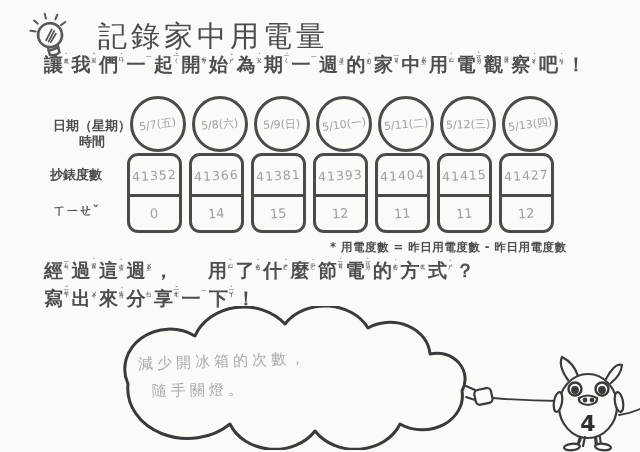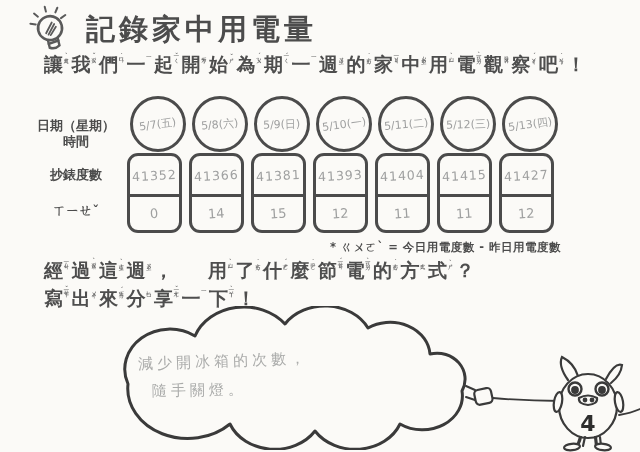--- a/index.html
+++ b/index.html
@@ -3,33 +3,33 @@
 <meta charset="utf-8">
 <style>
   html,body{margin:0;padding:0;}
   .page{
     position:relative;width:640px;height:452px;background:#fbfaf7;
     overflow:hidden;font-family:"DejaVu Sans","Liberation Sans",sans-serif;
   }
   
   .title-row{position:absolute;left:24px;top:5px;display:flex;align-items:center;gap:8px;}
   .bulb{width:54px;height:50px;}
-  .page-title{margin:0;font-size:29px;font-weight:bold;color:#4c4c4c;letter-spacing:4px;}
+  .page-title{margin:12px;font-size:29px;font-weight:normal;color:#4c4c4c;letter-spacing:4px;}
   
   .zy-line{position:absolute;white-space:nowrap;}
   .zu{display:inline-flex;align-items:flex-start;}
   .zc{font-size:19px;font-weight:bold;color:#4e4e4e;line-height:1.25;}
   .zr{writing-mode:vertical-rl;text-orientation:upright;font-size:6.5px;font-weight:bold;
       color:#6c6c6c;line-height:1;letter-spacing:-1px;margin:1px 2px 0 0;min-width:6px;}
   #subtitle{left:44px;top:53px;}
   #q-line1{left:44px;top:259px;}
   #q-line2{left:44px;top:287px;}
   
   .lbl{position:absolute;color:#4c4c4c;font-weight:bold;font-size:13px;text-align:center;line-height:1.25;}
-  .lbl-date{left:28px;top:118px;width:96px;text-align:center;}
+  .lbl-date{left:44px;top:118px;width:96px;text-align:center;}
   .lbl-meter{left:38px;top:167px;width:76px;}
   .lbl-usage{left:38px;top:203px;width:76px;}
   .date-row{position:absolute;left:130px;top:96px;display:flex;gap:6px;}
   .date-circle{
     box-sizing:border-box;width:56px;height:56px;border:3px solid #4b4b4b;border-radius:50%;
     display:flex;align-items:center;justify-content:center;background:#fbfaf7;
   }
   .cells-row{position:absolute;left:127px;top:153px;display:flex;gap:7px;}
   .cell-col{
     box-sizing:border-box;width:55px;height:80px;border:3px solid #4b4b4b;border-radius:11px;
@@ -216,21 +216,21 @@
       <div class="cell-col">
         <div class="cell-top">
           <span class="hw meter-hw">41427</span>
         </div>
         <div class="cell-bottom">
           <span class="hw usage-hw">12</span>
         </div>
       </div>
     </div>
 
-  <div class="note">* ㄍㄨㄛˋ = 今日用電度數 - 昨日用電度數</div>
+  <div class="note">* 用電度數 = 昨日用電度數 - 昨日用電度數</div>
 
   <div class="zy-line" id="q-line1"><span class="zu">
         <span class="zc">經</span>
         <span class="zr">ㄐㄧㄥ</span>
       </span><span class="zu">
         <span class="zc">過</span>
         <span class="zr">ㄍㄨㄛˋ</span>
       </span><span class="zu">
         <span class="zc">這</span>
         <span class="zr">ㄓㄜˋ</span>

